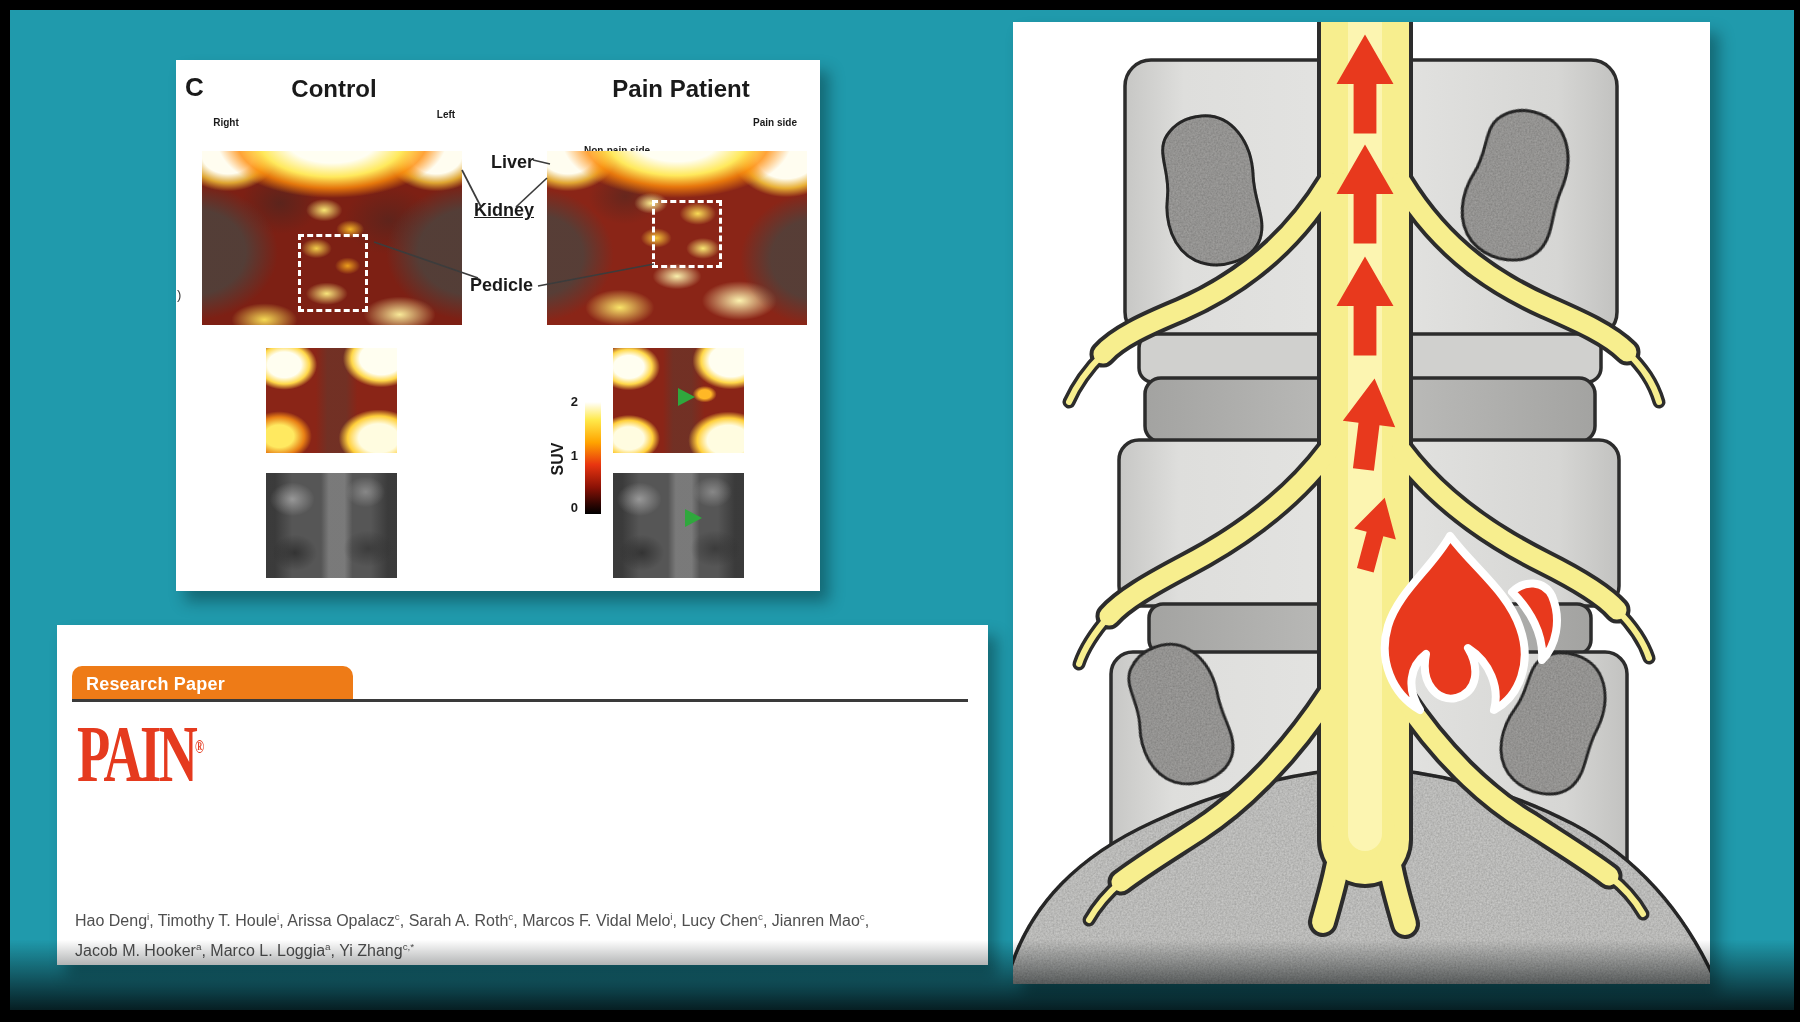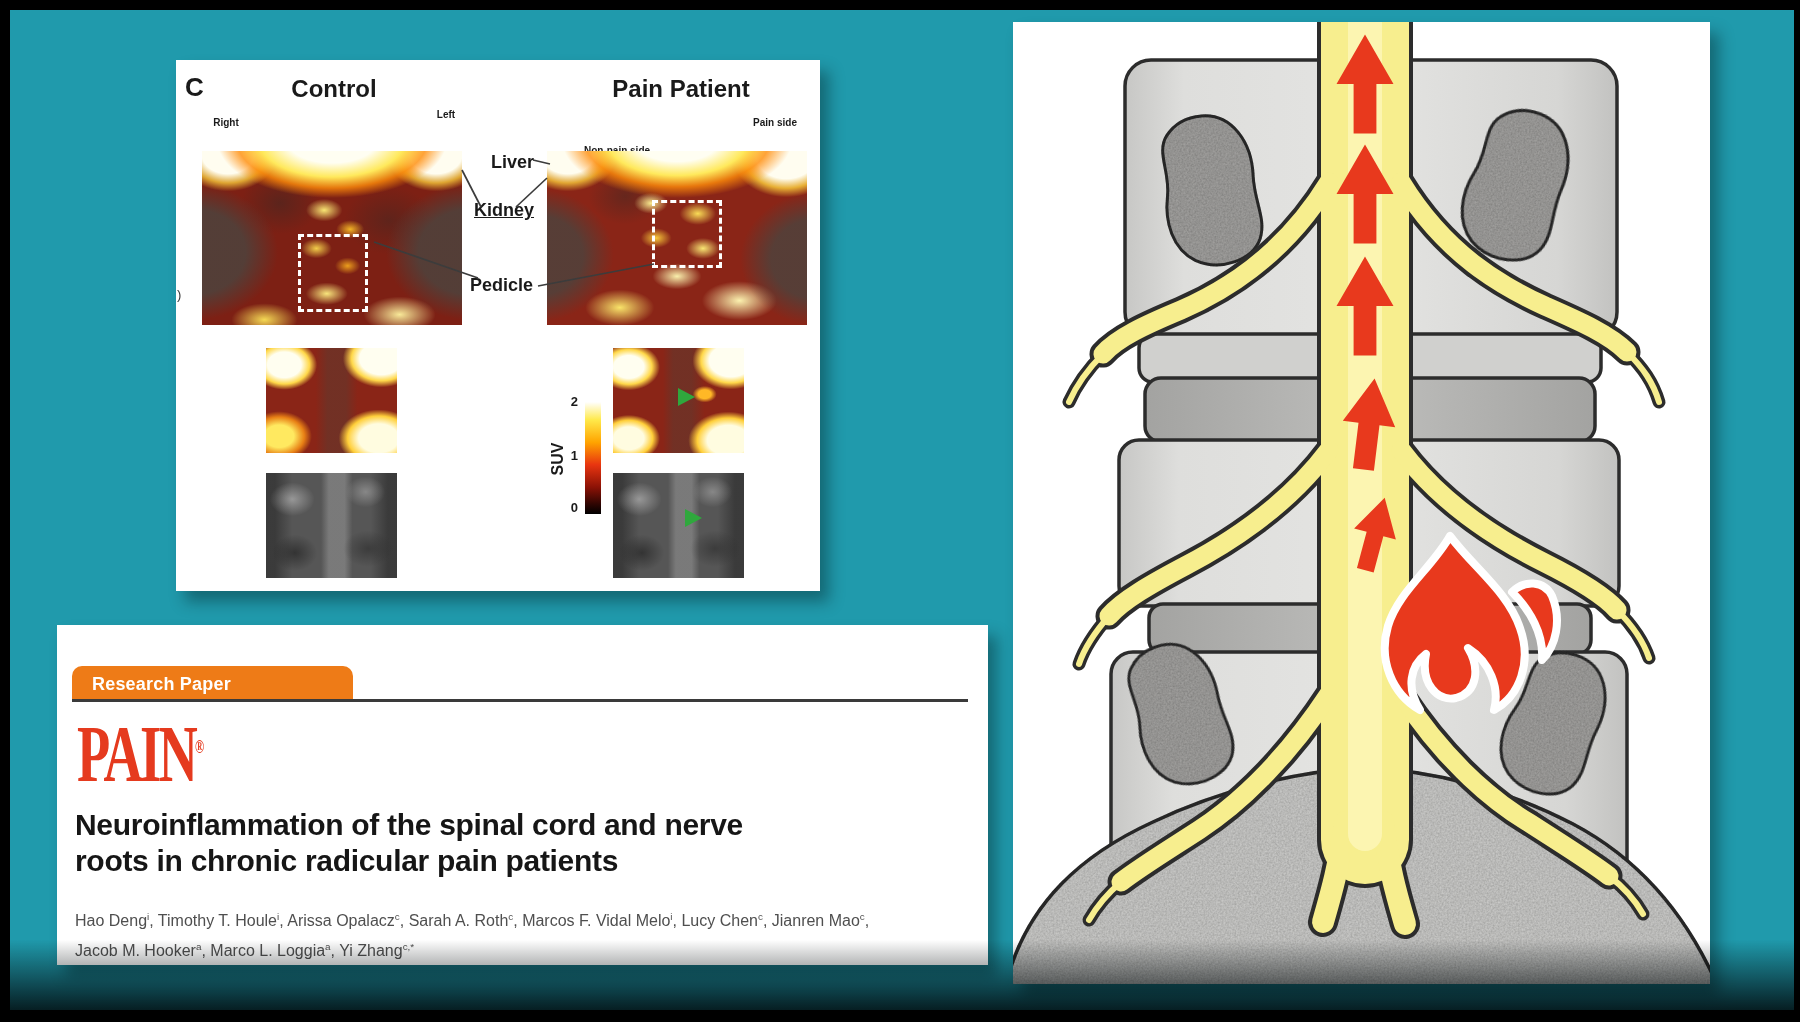--- a/index.html
+++ b/index.html
@@ -83,21 +83,21 @@
   .cb-tick{position:absolute;width:24px;text-align:right;font-weight:bold;font-size:13px;}
   .cb-label{position:absolute;left:352px;top:390px;width:60px;text-align:center;
     font-weight:bold;font-size:16px;transform:rotate(-90deg);}
   .fig-lines{position:absolute;left:0;top:0;}
   .edge-crop{position:absolute;left:1px;top:227px;font-size:13px;color:#333;}
 
   
   .paper-card{left:47px;top:615px;width:931px;height:340px;}
   .banner{position:absolute;left:15px;top:41px;width:281px;height:34px;background:#ee7b17;
     border-radius:10px 10px 0 0;color:#fff;font-weight:bold;font-size:18px;line-height:36px;
-    padding-left:20px;box-sizing:border-box;letter-spacing:.2px;}
+    padding-left:14px;box-sizing:border-box;letter-spacing:.2px;}
   .rule{position:absolute;left:15px;top:74px;width:896px;height:3px;background:#3a3a3a;}
   .pain-logo{position:absolute;left:20px;top:84px;color:#e53a1e;
     font-family:"Liberation Serif",serif;font-weight:bold;font-size:80px;letter-spacing:-4px;
     transform:scaleX(.68);transform-origin:left top;white-space:nowrap;}
   .pain-logo .logo-mark{font-size:18px;vertical-align:super;letter-spacing:0;}
   .paper-title{position:absolute;left:18px;top:162px;font-weight:bold;font-size:30px;
     line-height:36px;color:#161616;letter-spacing:-.3px;}
   .authors{position:absolute;left:18px;top:238px;font-size:16px;line-height:25px;color:#4f4f4f;}
   .authors sup{font-size:62%;}
 
@@ -152,24 +152,20 @@
       <div class="cb-tick" style="left:378px;top:334px;">2</div>
       <div class="cb-tick" style="left:378px;top:388px;">1</div>
       <div class="cb-tick" style="left:378px;top:440px;">0</div>
       <div class="cb-label">SUV</div>
     </section>
 
     <section class="card paper-card">
       <div class="banner">Research Paper</div>
       <div class="rule"></div>
       <div class="pain-logo"><span>PAIN</span><span class="logo-mark">®</span></div>
-      <h1 class="paper-title">
-        <span>Neuroinflammation of the spinal cord and nerve</span><br>
-        <span>roots in chronic radicular pain patients</span>
-      </h1>
       <p class="authors">
         <br>
         <span>Hao Deng<sup>i</sup>, Timothy T. Houle<sup>i</sup>, Arissa Opalacz<sup>c</sup>, Sarah A. Roth<sup>c</sup>, Marcos F. Vidal Melo<sup>i</sup>, Lucy Chen<sup>c</sup>, Jianren Mao<sup>c</sup>,</span><br>
         <span>Jacob M. Hooker<sup>a</sup>, Marco L. Loggia<sup>a</sup>, Yi Zhang<sup>c,*</sup></span>
       </p>
     </section>
 
     <section class="card spine-card">
       <svg width="697" height="962" viewBox="0 0 697 962">
         <defs>

